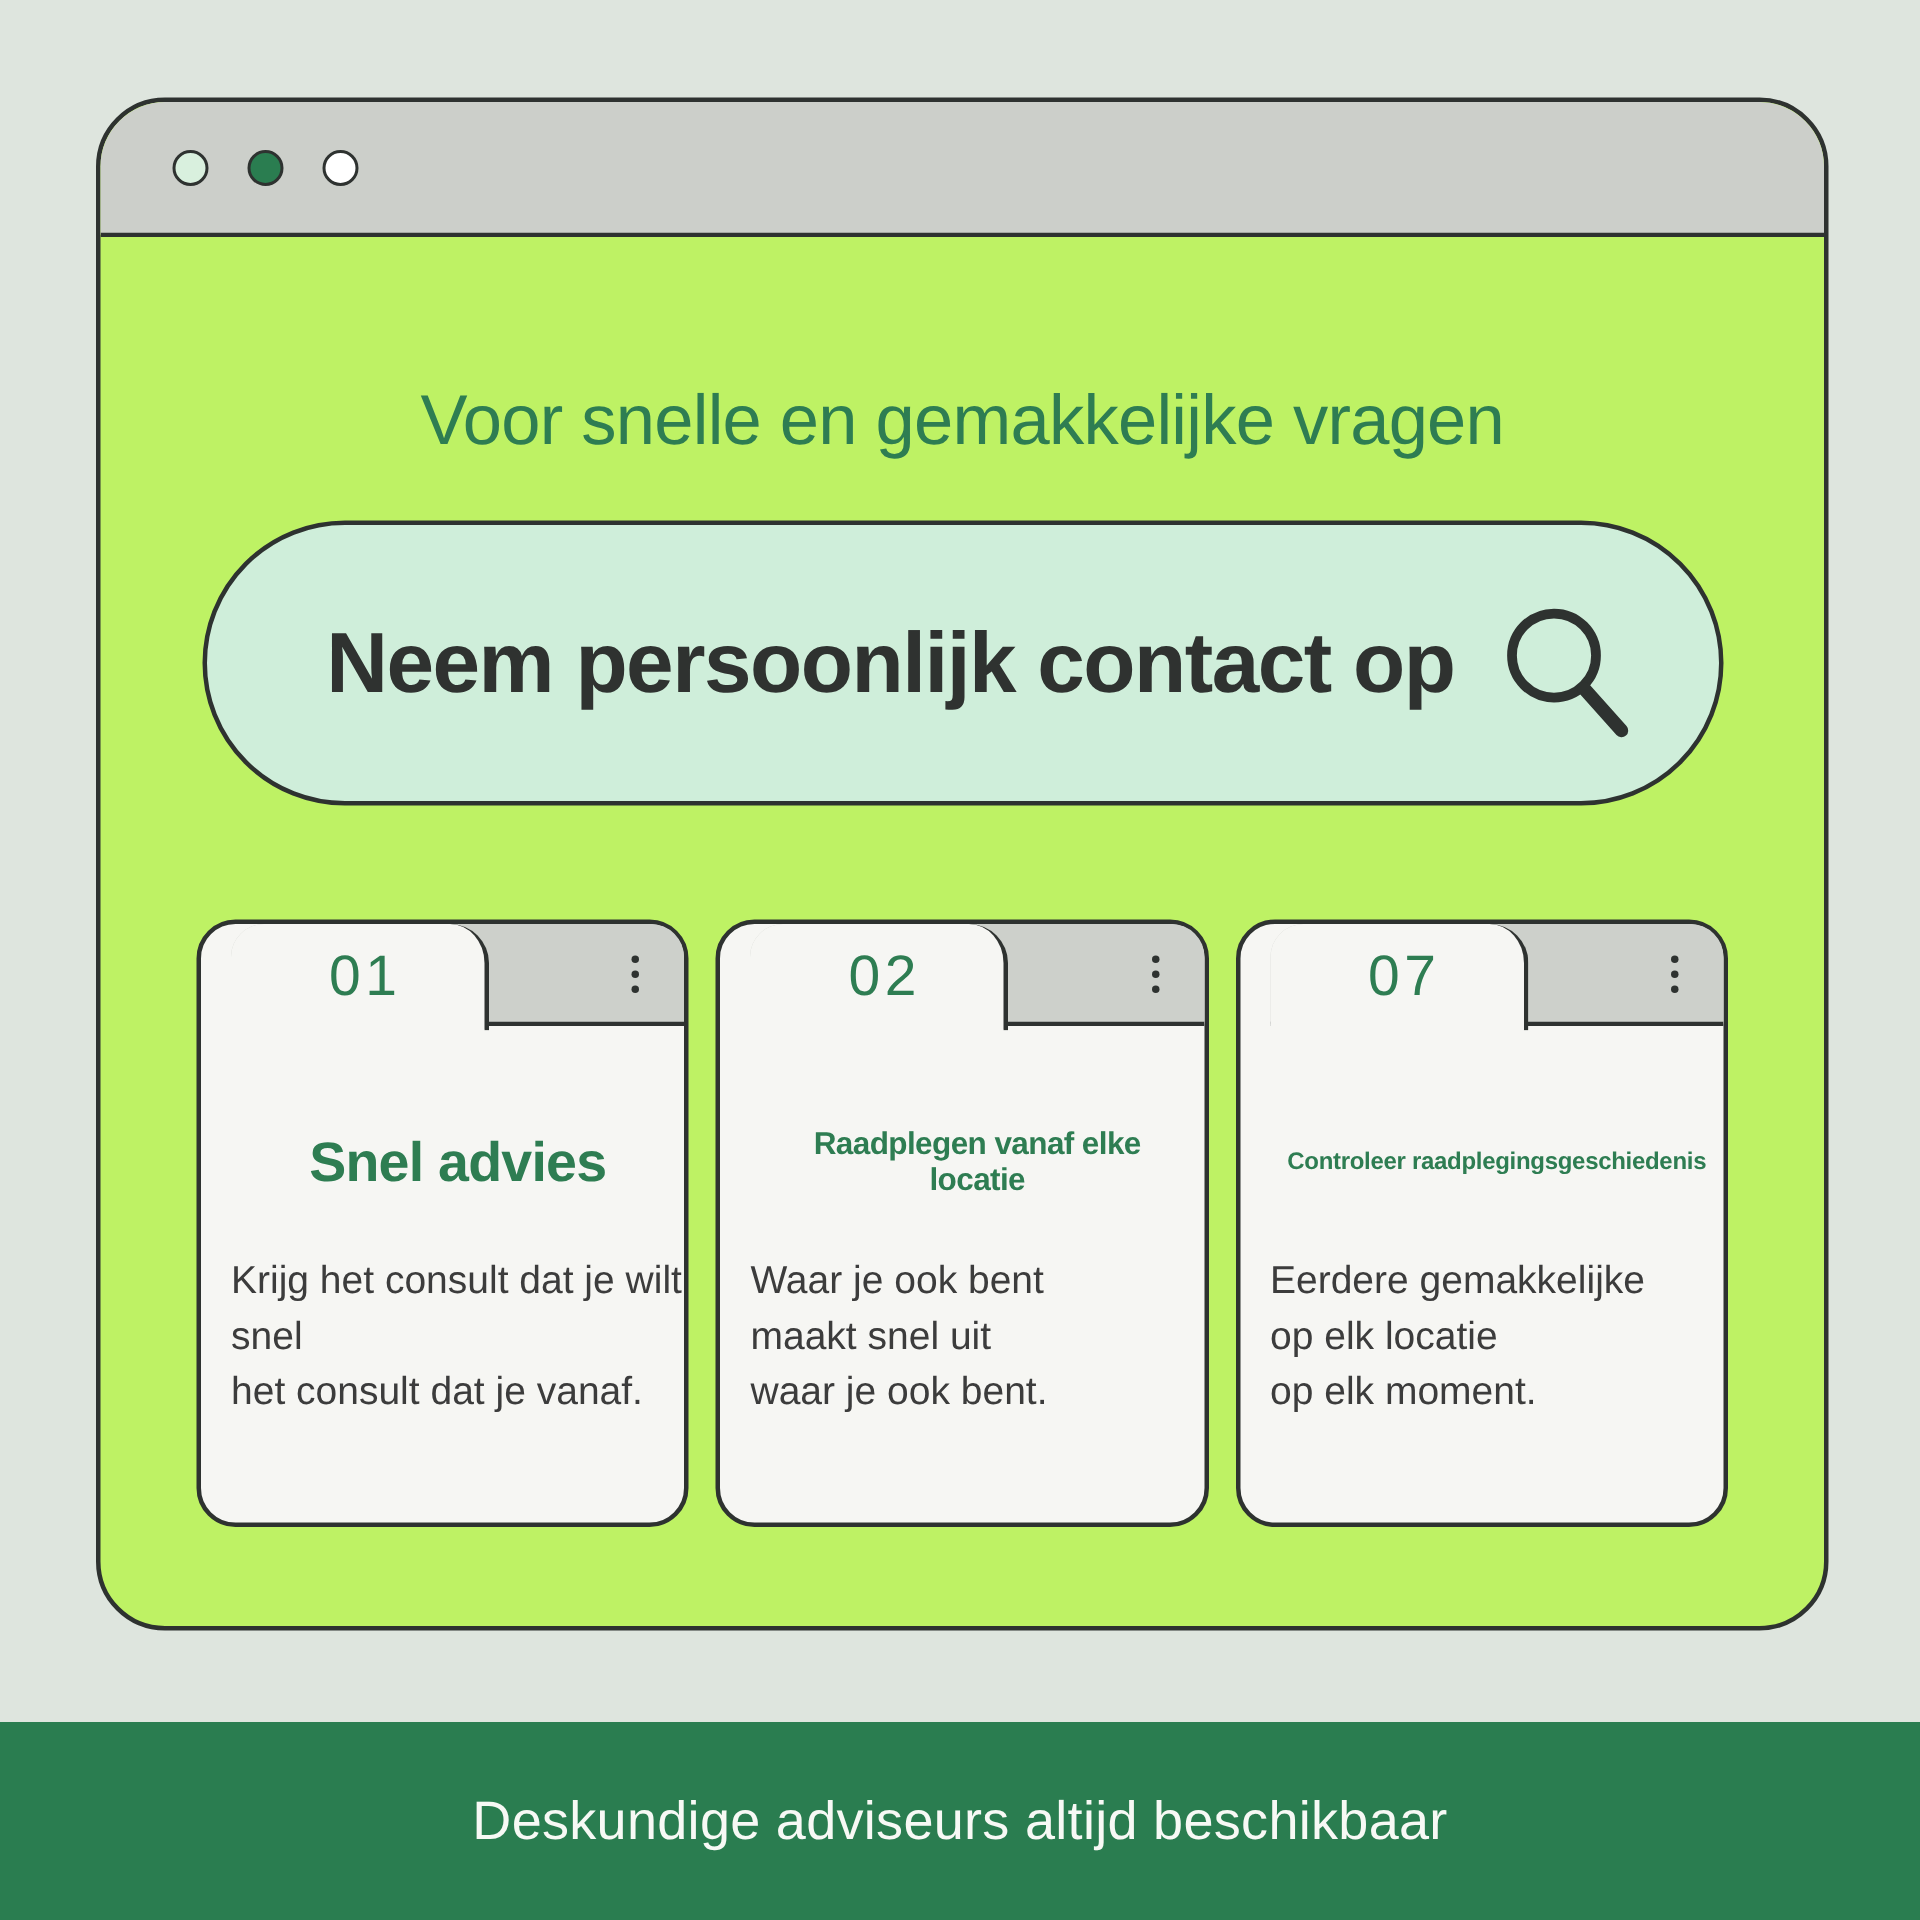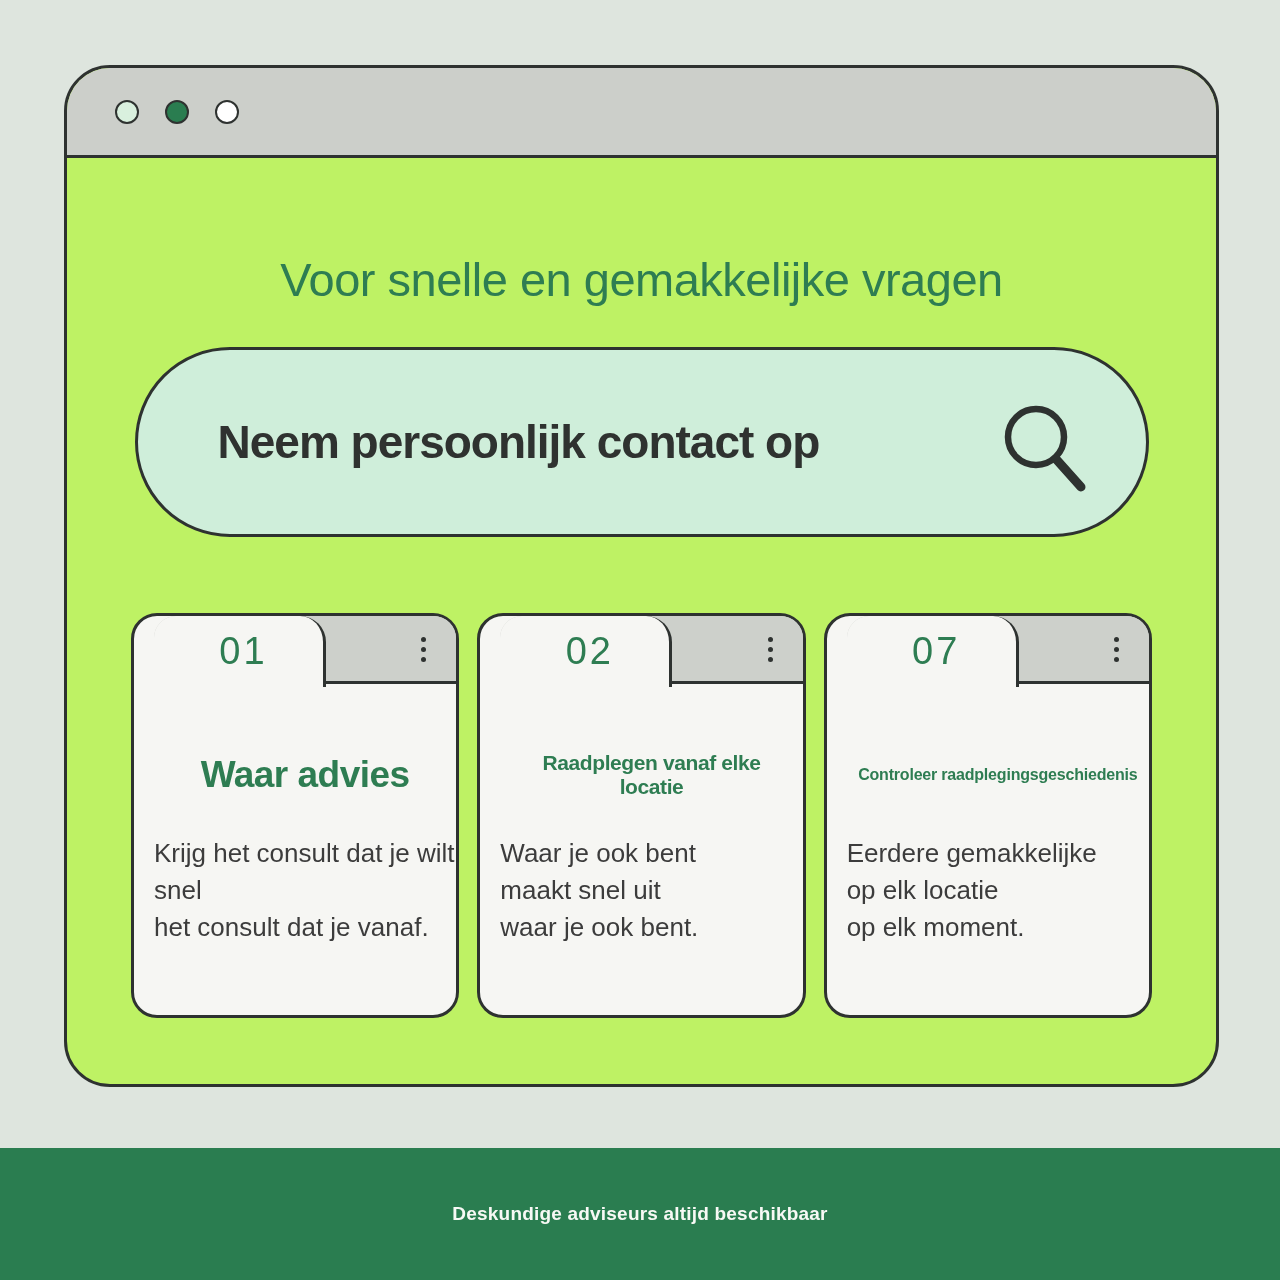--- a/index.html
+++ b/index.html
@@ -42,21 +42,21 @@
     font-size:47px;font-weight:500;letter-spacing:-0.5px;
     color:var(--accent);
   }
   
   .search-pill{
     position:relative;width:1014px;height:190px;margin:40px auto 0;
     background:var(--mint);border:3px solid var(--outline);border-radius:95px;
     display:flex;align-items:center;
   }
   .search-text{
-    padding-left:80px;font-size:46px;font-weight:800;letter-spacing:-1px;
+    padding-left:80px;font-size:57px;font-weight:800;letter-spacing:-1px;
     color:#2f3230;white-space:nowrap;
   }
   .search-icon{position:absolute;right:50px;top:55px;width:100px;height:100px;}
   
   .cards{display:flex;gap:18px;margin:76px 64px 0;}
   .card{
     position:relative;flex:1;height:405px;
     background:var(--card-bg);border:3px solid var(--outline);border-radius:26px;padding-left:20px;
   }
   .card-header{position:relative;height:71px;}
@@ -92,21 +92,21 @@
     margin-top:24px;text-align:left;
     font-size:26px;line-height:37px;color:var(--body-text);
   }
   .card-body span{display:block;}
   
   .footer-band{
     position:absolute;left:0;bottom:0;width:100%;height:132px;
     background:var(--band-green);
     display:flex;align-items:center;justify-content:center;
   }
-  .footer-text{color:#f7f9f5;font-size:19px;font-weight:700;letter-spacing:0.2px;}
+  .footer-text{color:#f7f9f5;font-size:36px;font-weight:400;letter-spacing:0.2px;}
 </style>
 </head>
 <body>
 
 <div class="browser">
 
   <div class="chrome">
     <span class="dot dot-1"></span>
     <span class="dot dot-2"></span>
     <span class="dot dot-3"></span>
@@ -129,21 +129,21 @@
         <div class="gray-strip"></div>
         <div class="tab">
           <span class="card-number">01</span>
         </div>
         <div class="kebab">
             <i></i>
             <i></i>
             <i></i>
           </div>
       </div>
-      <div class="card-title t-lg">Waar advies</div>
+      <div class="card-title t-lg">Snel advies</div>
       <div class="card-body">
         <span>Krijg het consult dat je wilt</span>
         <span>snel</span>
         <span>het consult dat je vanaf.</span>
       </div>
     </div>
 
     <div class="card">
       <div class="card-header">
         <div class="gray-strip"></div>

